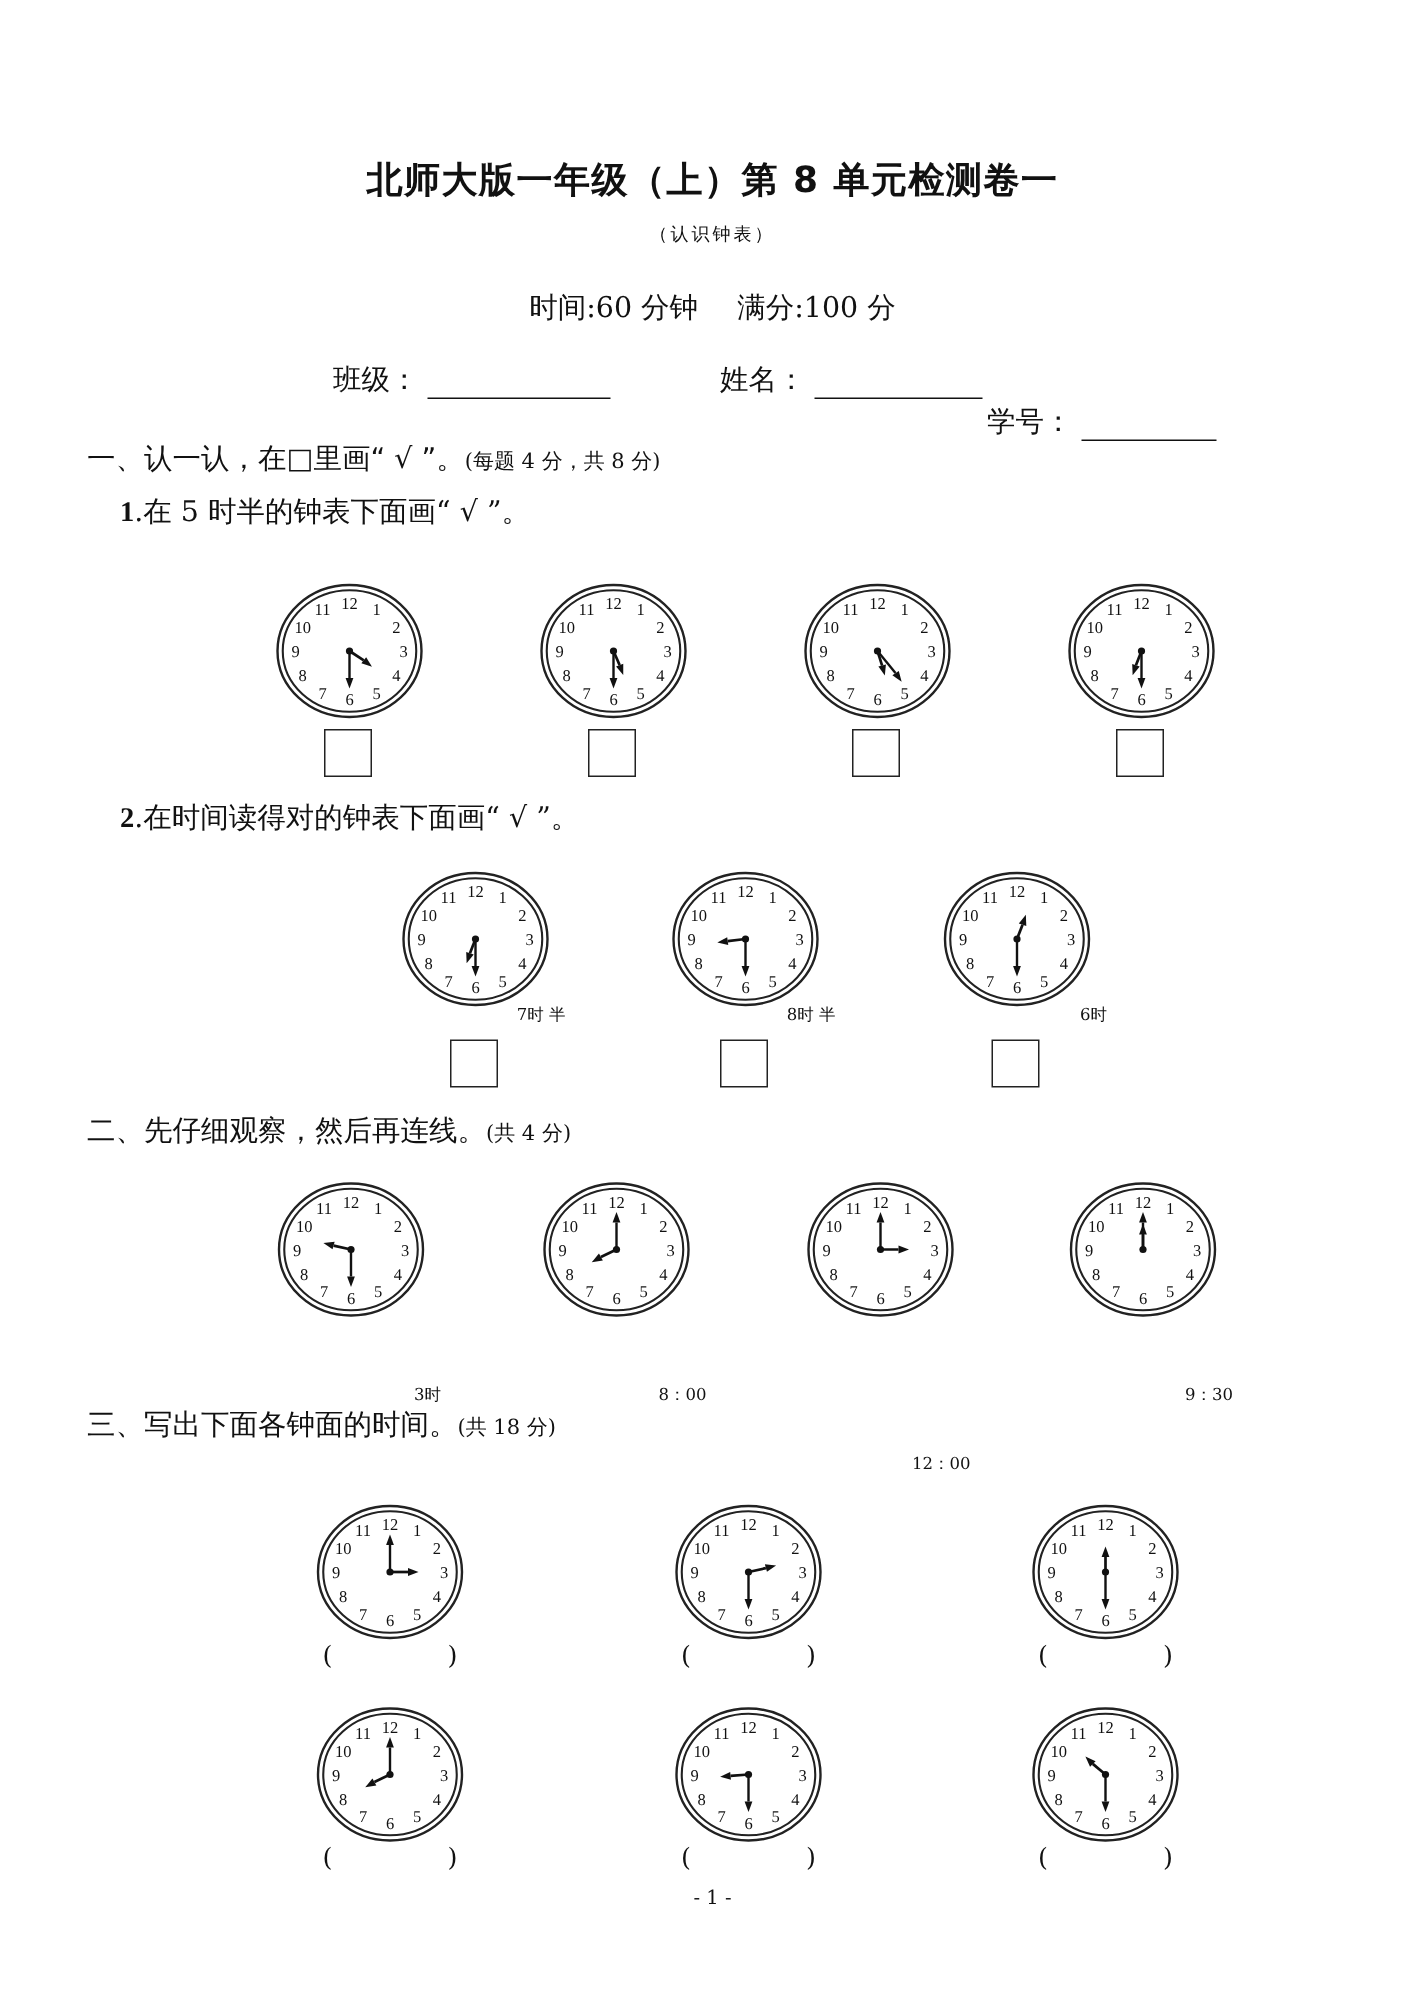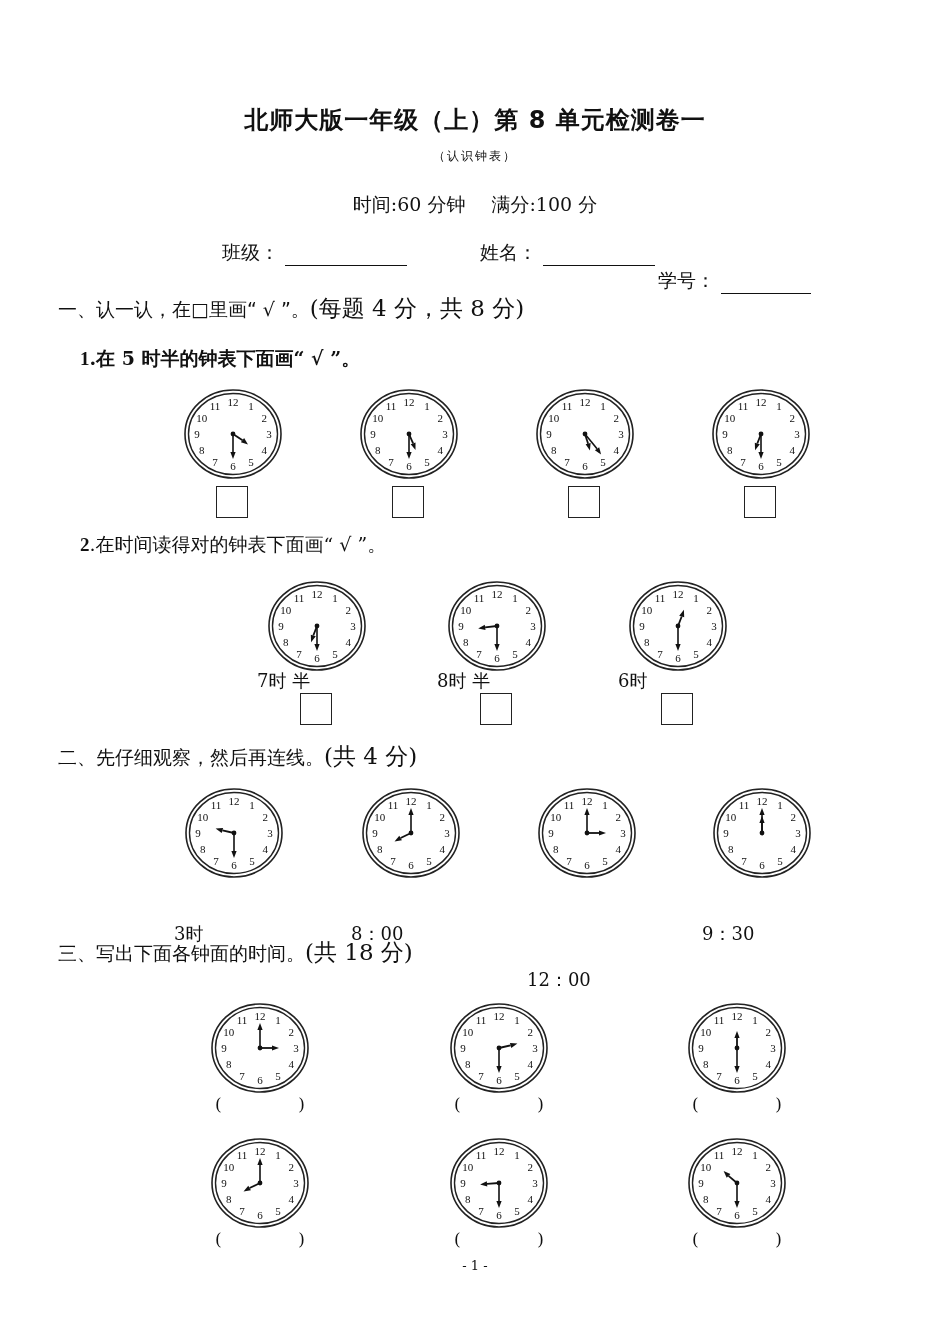--- a/index.html
+++ b/index.html
@@ -7,25 +7,25 @@
          font-family:"DejaVu Serif","Liberation Serif",serif; color:#111; }
   .abs { position:absolute; }
   .title { left:0; width:950px; top:104px; text-align:center; font-family:"DejaVu Sans","Liberation Sans",sans-serif;
            font-weight:bold; font-size:24px; letter-spacing:1px; }
   .subtitle { left:0; width:950px; top:148px; text-align:center; font-size:12px; letter-spacing:2px; }
   .meta { left:0; width:950px; top:192px; text-align:center; font-size:19px; }
   .meta span { margin:0 10px; }
   .info { top:240px; font-size:19px; }
   .blank { display:inline-block; border-bottom:1px solid #111; height:22px; vertical-align:bottom; }
   .section { left:58px; font-family:"DejaVu Sans","Liberation Sans",sans-serif; font-size:19px; }
-  .section .pts { font-family:"DejaVu Serif","Liberation Serif",serif; font-size:23px; }
+  .section .pts { font-family:"DejaVu Serif","Liberation Serif",serif; font-size:14px; }
   .question { left:80px; font-size:19px; }
   .question b { font-family:"Liberation Serif",serif; }
   .box { width:32px; height:32px; border:1.5px solid #222; box-sizing:border-box; background:#fff; }
-  .label { font-size:18px; text-align:left; width:120px; }
+  .label { font-size:11px; text-align:right; width:120px; }
   .paren { font-size:17px; width:90px; display:flex; justify-content:space-between; }
   .pagenum { left:0; width:950px; top:1258px; text-align:center; font-size:13px; }
 </style>
 </head>
 <body>
 
 <div class="abs title">北师大版一年级（上）第 8 单元检测卷一</div>
 <div class="abs subtitle">（认识钟表）</div>
 <div class="abs meta">
   <span>时间:60 分钟</span>
@@ -41,21 +41,21 @@
   <span class="blank" style="width:112px;"></span>
 </div>
 <div class="abs info" style="left:658px;margin-top:28px;">
   <span>学号：</span>
   <span class="blank" style="width:90px;"></span>
 </div>
 
 <div class="abs section" style="top:293px;">
   <span>一、认一认，在□里画“ √ ”。</span><span class="pts">(每题 4 分，共 8 分)</span>
 </div>
-<div class="abs question" style="top:346px;font-weight:bold;">
+<div class="abs question" style="top:328px;">
   <b>1</b><span>.在 5 时半的钟表下面画“ √ ”。</span>
 </div>
 
 <div id="q1-clocks">
     <div class="abs" style="left: 183px; top: 388px;"><svg width="100" height="92" viewBox="0 0 100 92" xmlns="http://www.w3.org/2000/svg">
         <ellipse cx="50" cy="46" rx="48" ry="44" fill="#fff" stroke="#222" stroke-width="1.6"></ellipse>
         <ellipse cx="50" cy="46" rx="44.5" ry="40.5" fill="none" stroke="#222" stroke-width="1.4"></ellipse>
         <text x="68.0" y="22.3" font-size="11" text-anchor="middle" font-family="Liberation Serif, serif" fill="#111">1</text>
         <text x="81.2" y="34.0" font-size="11" text-anchor="middle" font-family="Liberation Serif, serif" fill="#111">2</text>
         <text x="86.0" y="50.0" font-size="11" text-anchor="middle" font-family="Liberation Serif, serif" fill="#111">3</text>

